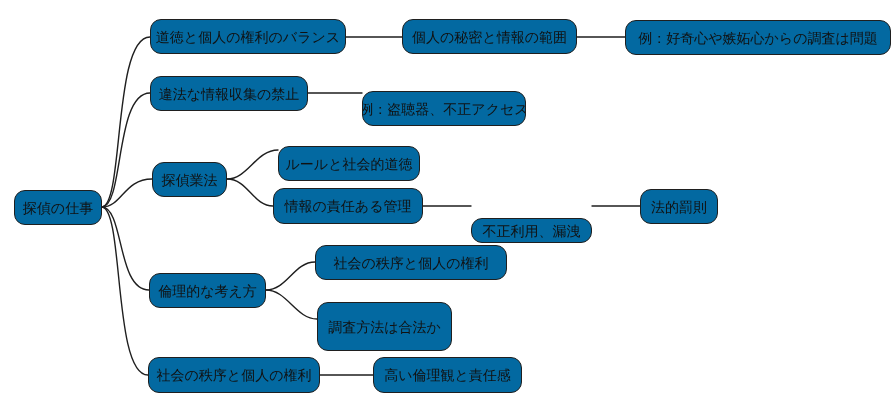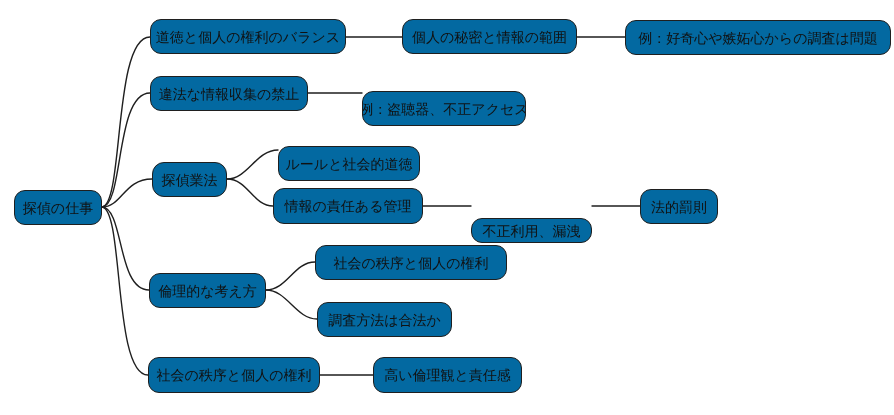--- a/index.html
+++ b/index.html
@@ -86,19 +86,19 @@
   <div class="node" style="left:273px; top:188px; width:150px; height:36px;">情報の責任ある管理</div>
 
   <div class="node" style="left:471px; top:182px; width:121px; height:25px;margin-top:36px;">不正利用、漏洩</div>
 
   <div class="node" style="left:640px; top:189px; width:78px; height:35px;">法的罰則</div>
 
   <div class="node" style="left:149px; top:273px; width:117px; height:35px;">倫理的な考え方</div>
 
   <div class="node" style="left:315px; top:245px; width:192px; height:35px;">社会の秩序と個人の権利</div>
 
-  <div class="node" style="left:317px; top:302px; width:135px; height:35px;">調査方法は合法か</div>
+  <div class="node" style="left:317px; top:302px; width:135px; height:49px;">調査方法は合法か</div>
 
   <div class="node" style="left:148px; top:357px; width:172px; height:36px;">社会の秩序と個人の権利</div>
 
   <div class="node" style="left:373px; top:357px; width:149px; height:36px;">高い倫理観と責任感</div>
 
 </div>
 
 </body></html>

